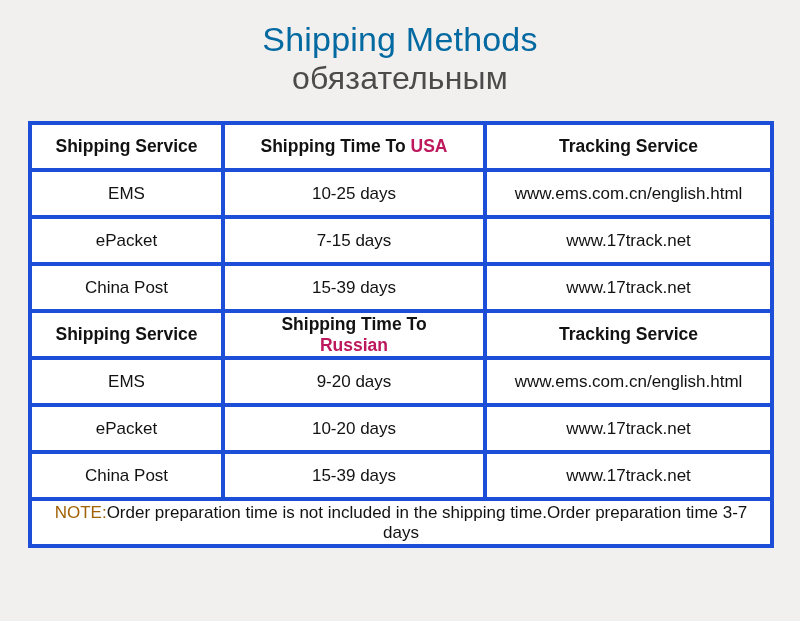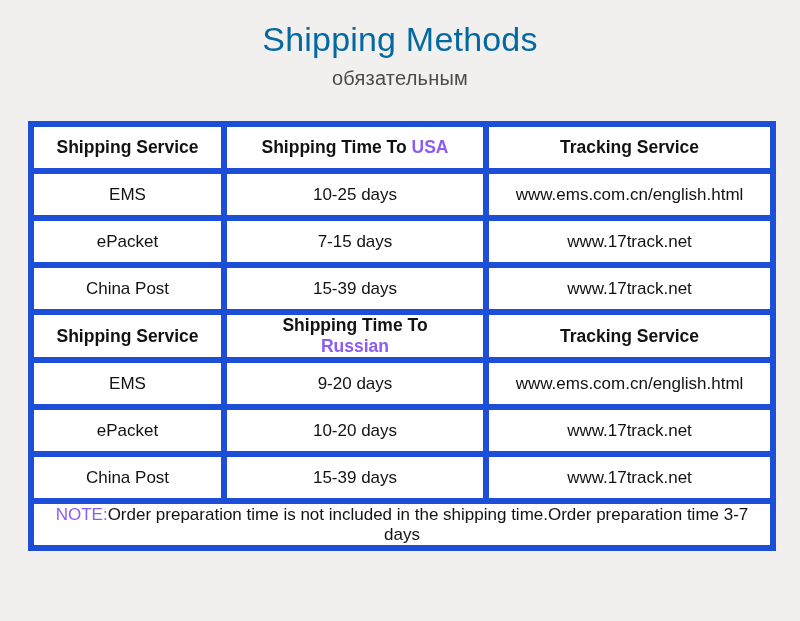--- a/index.html
+++ b/index.html
@@ -28,71 +28,71 @@
     padding-top: 18px;
   }
   .main-title {
     font-size: 34px;
     line-height: 42px;
     color: #0369a1;
     font-weight: 400;
     letter-spacing: 0.2px;
   }
   .sub-title {
-    font-size: 20px;
+    font-size: 32px;
     line-height: 36px;
     color: #4c4a4a;
     font-weight: 400;
     letter-spacing: 0.2px;
   }
 
   
   .table-wrap {
     position: absolute;
     left: 28px;
     top: 121px;
     width: 742px;
   }
   table.ship {
     border-collapse: collapse;
     width: 742px;
     background: #ffffff;
     table-layout: fixed;
   }
   table.ship td {
-    border: 6px solid #1d4ed8;
+    border: 4px solid #1d4ed8;
     height: 47px;
     text-align: center;
     vertical-align: middle;
     color: #121212;
     font-size: 17px;
     padding: 0 20px;
     box-sizing: border-box;
     background: #ffffff;
   }
   table.ship tr.hdr td {
     font-weight: bold;
     font-size: 17.5px;
   }
   col.c1 { width: 193px; }
   col.c2 { width: 262px; }
   col.c3 { width: 287px; }
 
   .red {
-    color: #8b5cf6;
+    color: #be185d;
   }
 
   td.note-cell {
     text-align: left;
     padding-left: 10px;
     font-size: 15.5px;
     height: 48px;
   }
   .note-label {
-    color: #8b5cf6;
+    color: #a16207;
   }
   .note-text {
     color: #121212;
   }
 </style>
 </head>
 <body>
 
 <div class="page">
 

